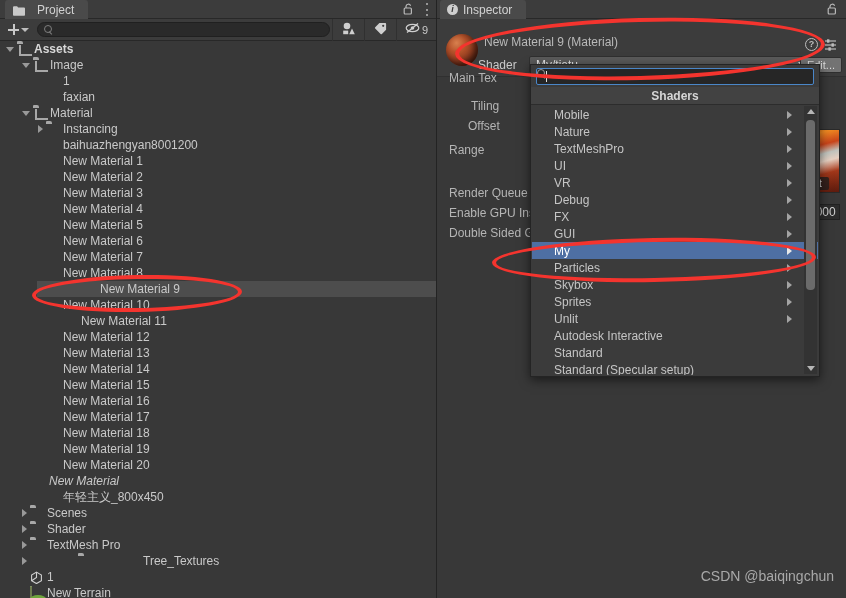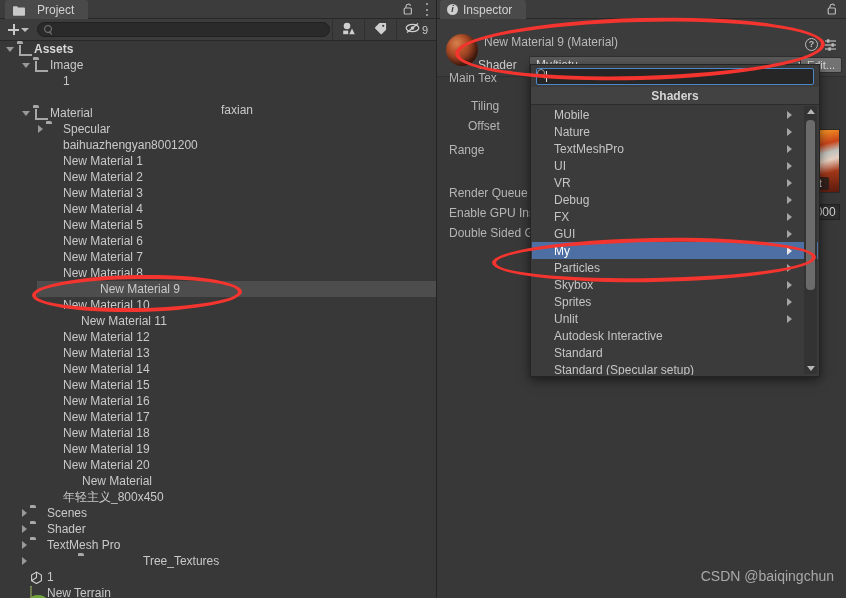--- a/index.html
+++ b/index.html
@@ -283,34 +283,34 @@
         <div class="row" style="padding-left: 22px;">
           <span class="arrow open"></span>
           <span class="ico"><span class="folder open-f"></span></span>
           <span class="lbl">Image</span>
         </div>
         <div class="row" style="padding-left: 38px;">
           <span class="arrow none"></span>
           <span class="ico"><span class="tex-thumb tex-1"></span></span>
           <span class="lbl">1</span>
         </div>
-        <div class="row" style="padding-left: 38px; flex-direction: column;">
+        <div class="row" style="padding-left: 38px;">
           <span class="arrow none"></span>
           <span class="ico"><span class="tex-thumb tex-faxian"></span></span>
           <span class="lbl">faxian</span>
         </div>
         <div class="row" style="padding-left: 22px;">
           <span class="arrow open"></span>
           <span class="ico"><span class="folder open-f"></span></span>
           <span class="lbl">Material</span>
         </div>
         <div class="row" style="padding-left: 38px;">
           <span class="arrow closed"></span>
           <span class="ico"><span class="folder"></span></span>
-          <span class="lbl">Specular</span>
+          <span class="lbl">Instancing</span>
         </div>
         <div class="row" style="padding-left: 38px;">
           <span class="arrow none"></span>
           <span class="ico"><span class="tex-thumb tex-bai"></span></span>
           <span class="lbl">baihuazhengyan8001200</span>
         </div>
         <div class="row" style="padding-left: 38px;">
           <span class="arrow none"></span>
           <span class="ico"><span class="mat-ball"></span></span>
           <span class="lbl">New Material 1</span>
@@ -403,21 +403,21 @@
         <div class="row" style="padding-left: 38px;">
           <span class="arrow none"></span>
           <span class="ico"><span class="mat-ball"></span></span>
           <span class="lbl">New Material 19</span>
         </div>
         <div class="row" style="padding-left: 38px;">
           <span class="arrow none"></span>
           <span class="ico"><span class="mat-ball"></span></span>
           <span class="lbl">New Material 20</span>
         </div>
-        <div class="row" style="padding-left: 57px;">
+        <div class="row" style="padding-left: 24px; font-style: italic;">
           <span class="arrow none"></span>
           <span class="ico"><span class="mat-ball"></span></span>
           <span class="lbl">New Material</span>
         </div>
         <div class="row" style="padding-left: 38px;">
           <span class="arrow none"></span>
           <span class="ico"><span class="tex-thumb tex-nj"></span></span>
           <span class="lbl">年轻主义_800x450</span>
         </div>
         <div class="row" style="padding-left: 22px;">

